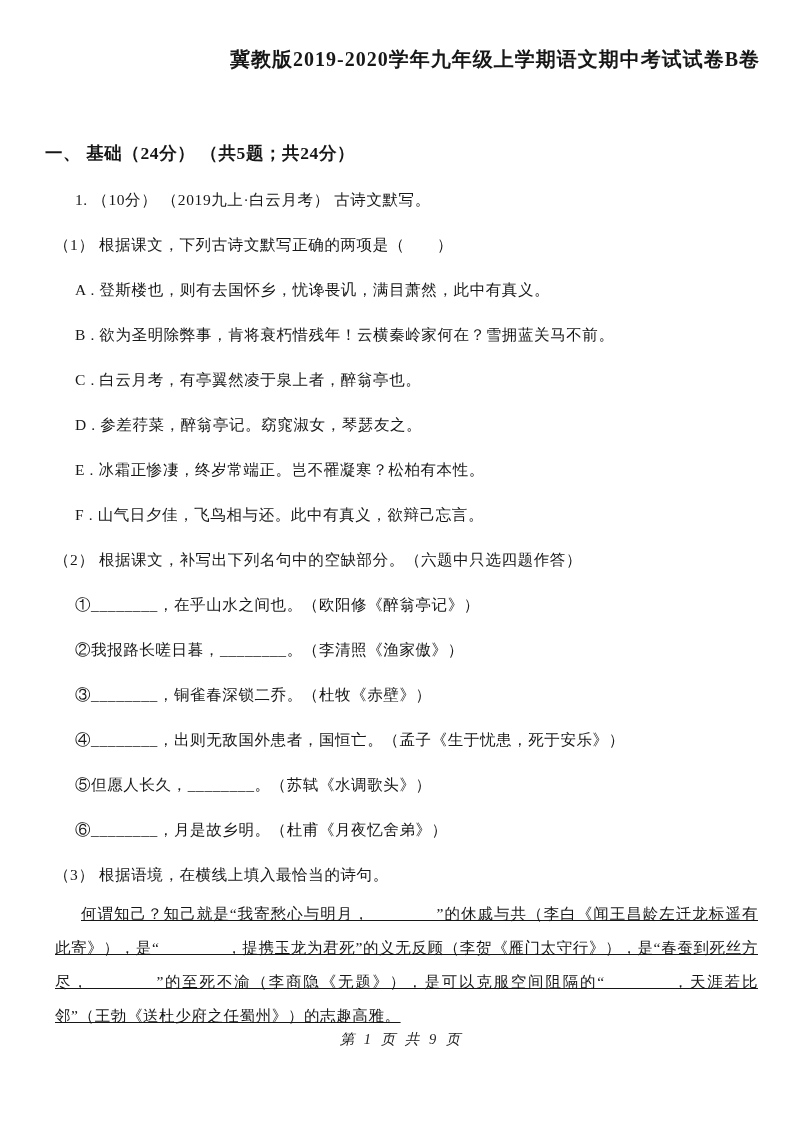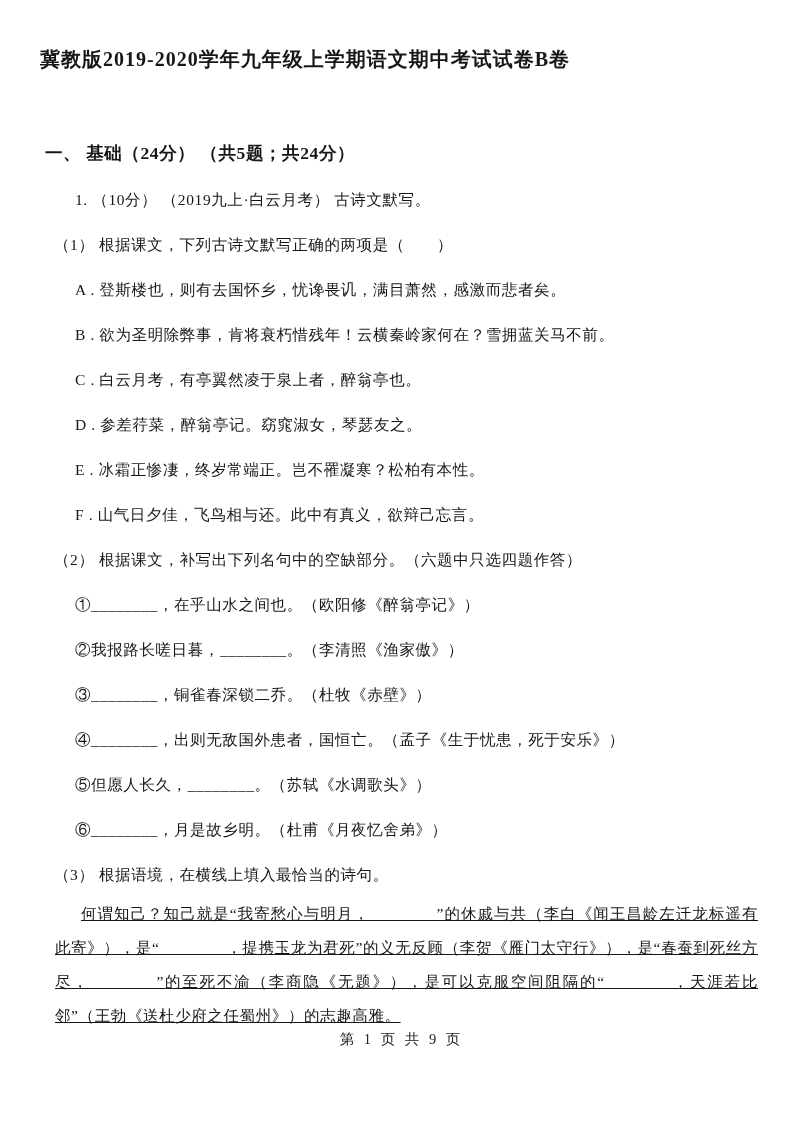--- a/index.html
+++ b/index.html
@@ -9,21 +9,21 @@
     width: 800px;
     height: 1132px;
     margin: 0 auto;
     background: #ffffff;
     color: #171717;
     font-family: "Liberation Serif", "DejaVu Serif", serif;
     overflow: hidden;
   }
   .exam-title {
     margin: 45px 40px 0 40px;
-    text-align: left;
+    text-align: right;
     font-size: 20px;
     font-weight: bold;
     letter-spacing: 1px;
     line-height: 28px;
   }
   .section-heading {
     margin: 68px 4px 0 45px;
     font-size: 17.5px;
     font-weight: bold;
     letter-spacing: 0.6px;
@@ -48,36 +48,37 @@
   }
   .page-footer {
     position: absolute;
     left: 3px;
     right: 0;
     top: 1030px;
     text-align: center;
     font-size: 14.5px;
     letter-spacing: 3px;
     color: #222;
+    font-style: italic;
   }
 </style>
 </head>
 <body>
 
 <div class="page">
 
   <h1 class="exam-title">冀教版2019-2020学年九年级上学期语文期中考试试卷B卷</h1>
 
   <h2 class="section-heading">一、 基础（24分） （共5题；共24分）</h2>
 
   <div class="line">1. （10分） （2019九上·白云月考） 古诗文默写。</div>
 
   <div class="line part-label">（1） 根据课文，下列古诗文默写正确的两项是（　　）</div>
 
-  <div class="line">A . 登斯楼也，则有去国怀乡，忧谗畏讥，满目萧然，感激而悲者矣。</div>
+  <div class="line">A . 登斯楼也，则有去国怀乡，忧谗畏讥，满目萧然，此中有真义。</div>
   <div class="line">B . 欲为圣明除弊事，肯将衰朽惜残年！云横秦岭家何在？雪拥蓝关马不前。</div>
   <div class="line">C . 白云月考，有亭翼然凌于泉上者，醉翁亭也。</div>
   <div class="line">D . 参差荇菜，醉翁亭记。窈窕淑女，琴瑟友之。</div>
   <div class="line">E . 冰霜正惨凄，终岁常端正。岂不罹凝寒？松柏有本性。</div>
   <div class="line">F . 山气日夕佳，飞鸟相与还。此中有真义，欲辩己忘言。</div>
 
   <div class="line part-label">（2） 根据课文，补写出下列名句中的空缺部分。（六题中只选四题作答）</div>
 
   <div class="line">①________，在乎山水之间也。（欧阳修《醉翁亭记》）</div>
   <div class="line">②我报路长嗟日暮，________。（李清照《渔家傲》）</div>

